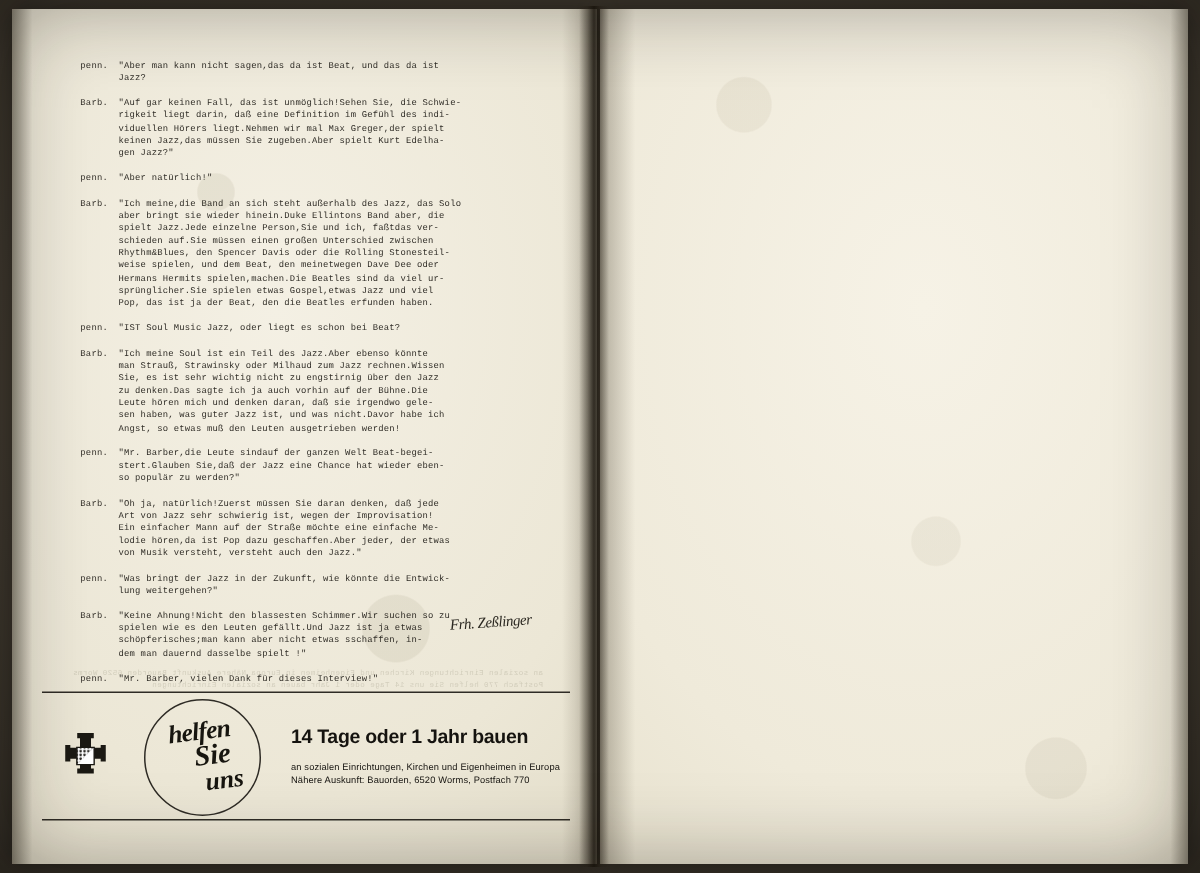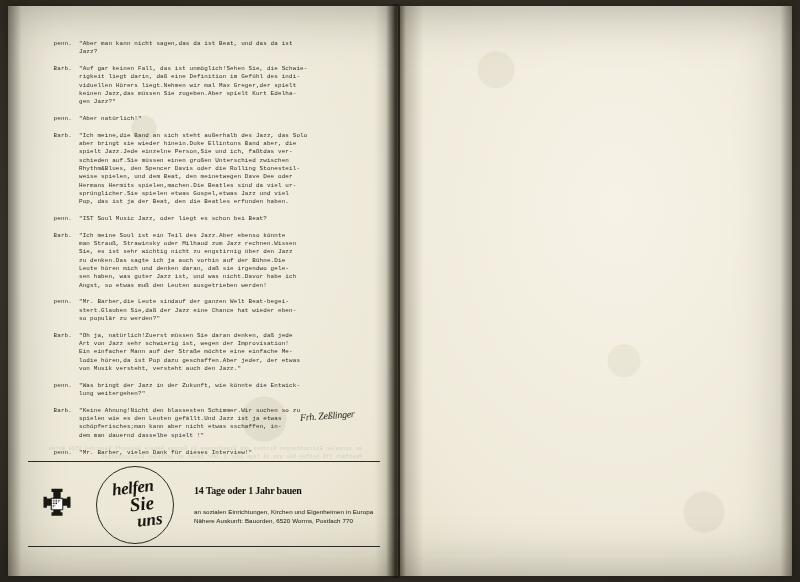--- a/index.html
+++ b/index.html
@@ -155,23 +155,23 @@
   .cw2 { font-size: 19px; margin-left: 14px; margin-top: -1px; }
   .cw3 { font-size: 17px; margin-left: 26px; margin-top: -1px; }
 
   .advert-copy {
     flex: 1 1 auto;
     padding-left: 10px;
     padding-right: 4px;
     color: #15130f;
   }
   .advert-head {
-    font-family: Liberation Serif, serif;
+    font-family: Liberation Sans, sans-serif;
     font-weight: 700;
-    font-size: 10px;
+    font-size: 13px;
     line-height: 15px;
     letter-spacing: -.2px;
     margin-bottom: 9px;
   }
   .advert-sub {
     font-family: "Liberation Sans", sans-serif;
     font-size: 6.2px;
     line-height: 9.2px;
     letter-spacing: .1px;
   }

